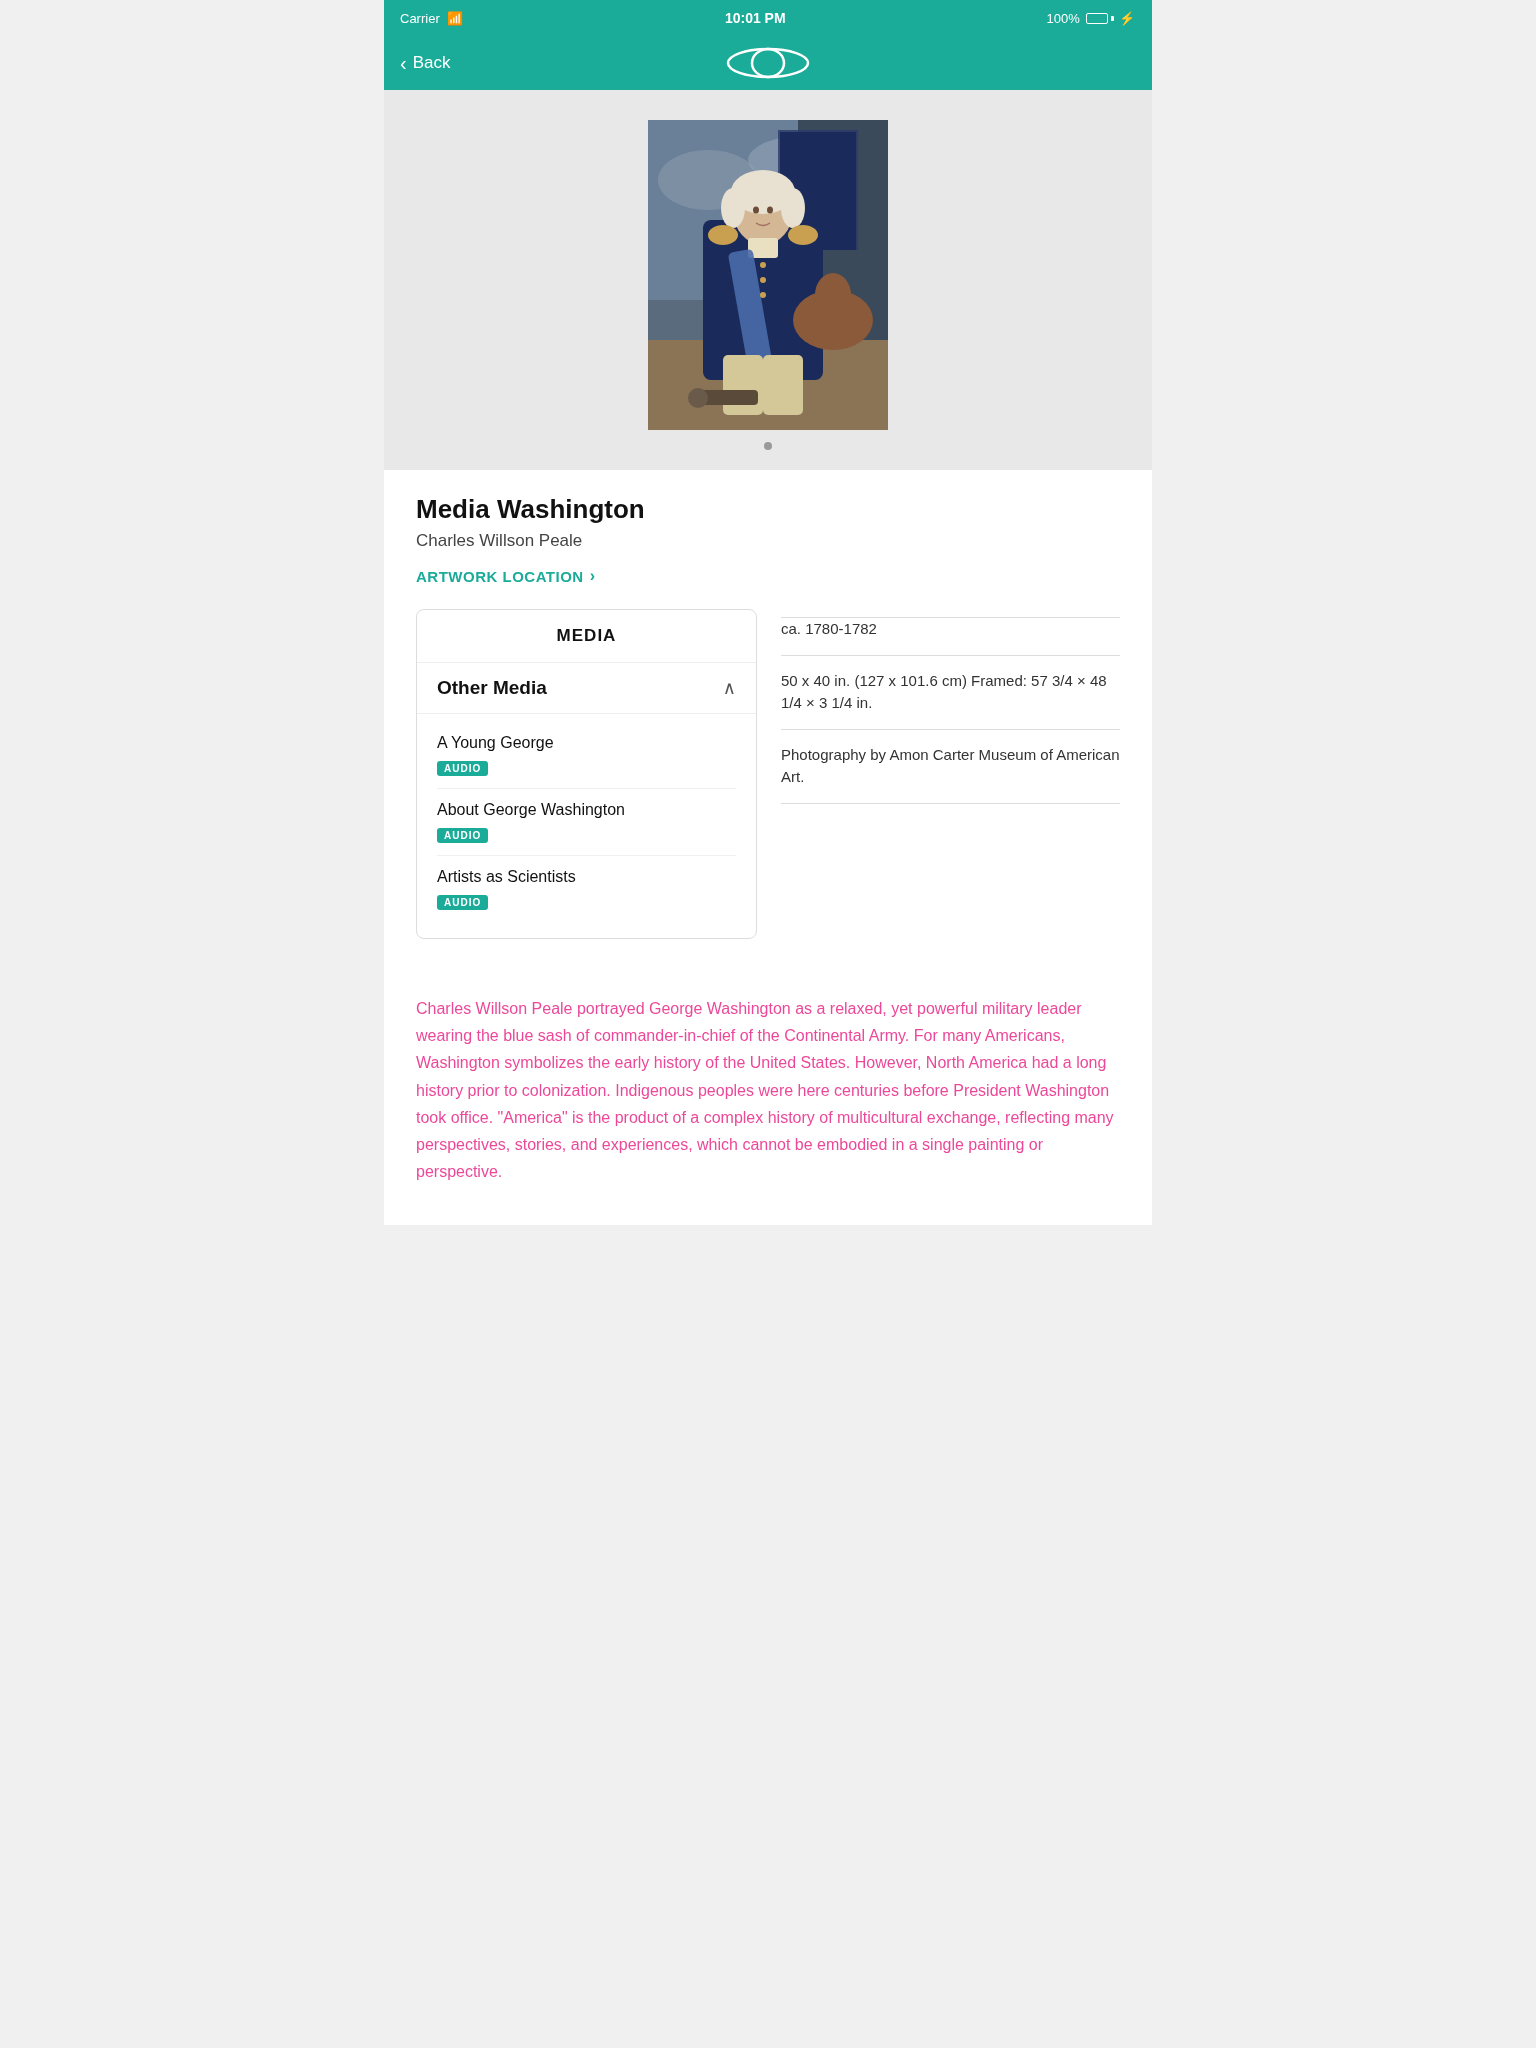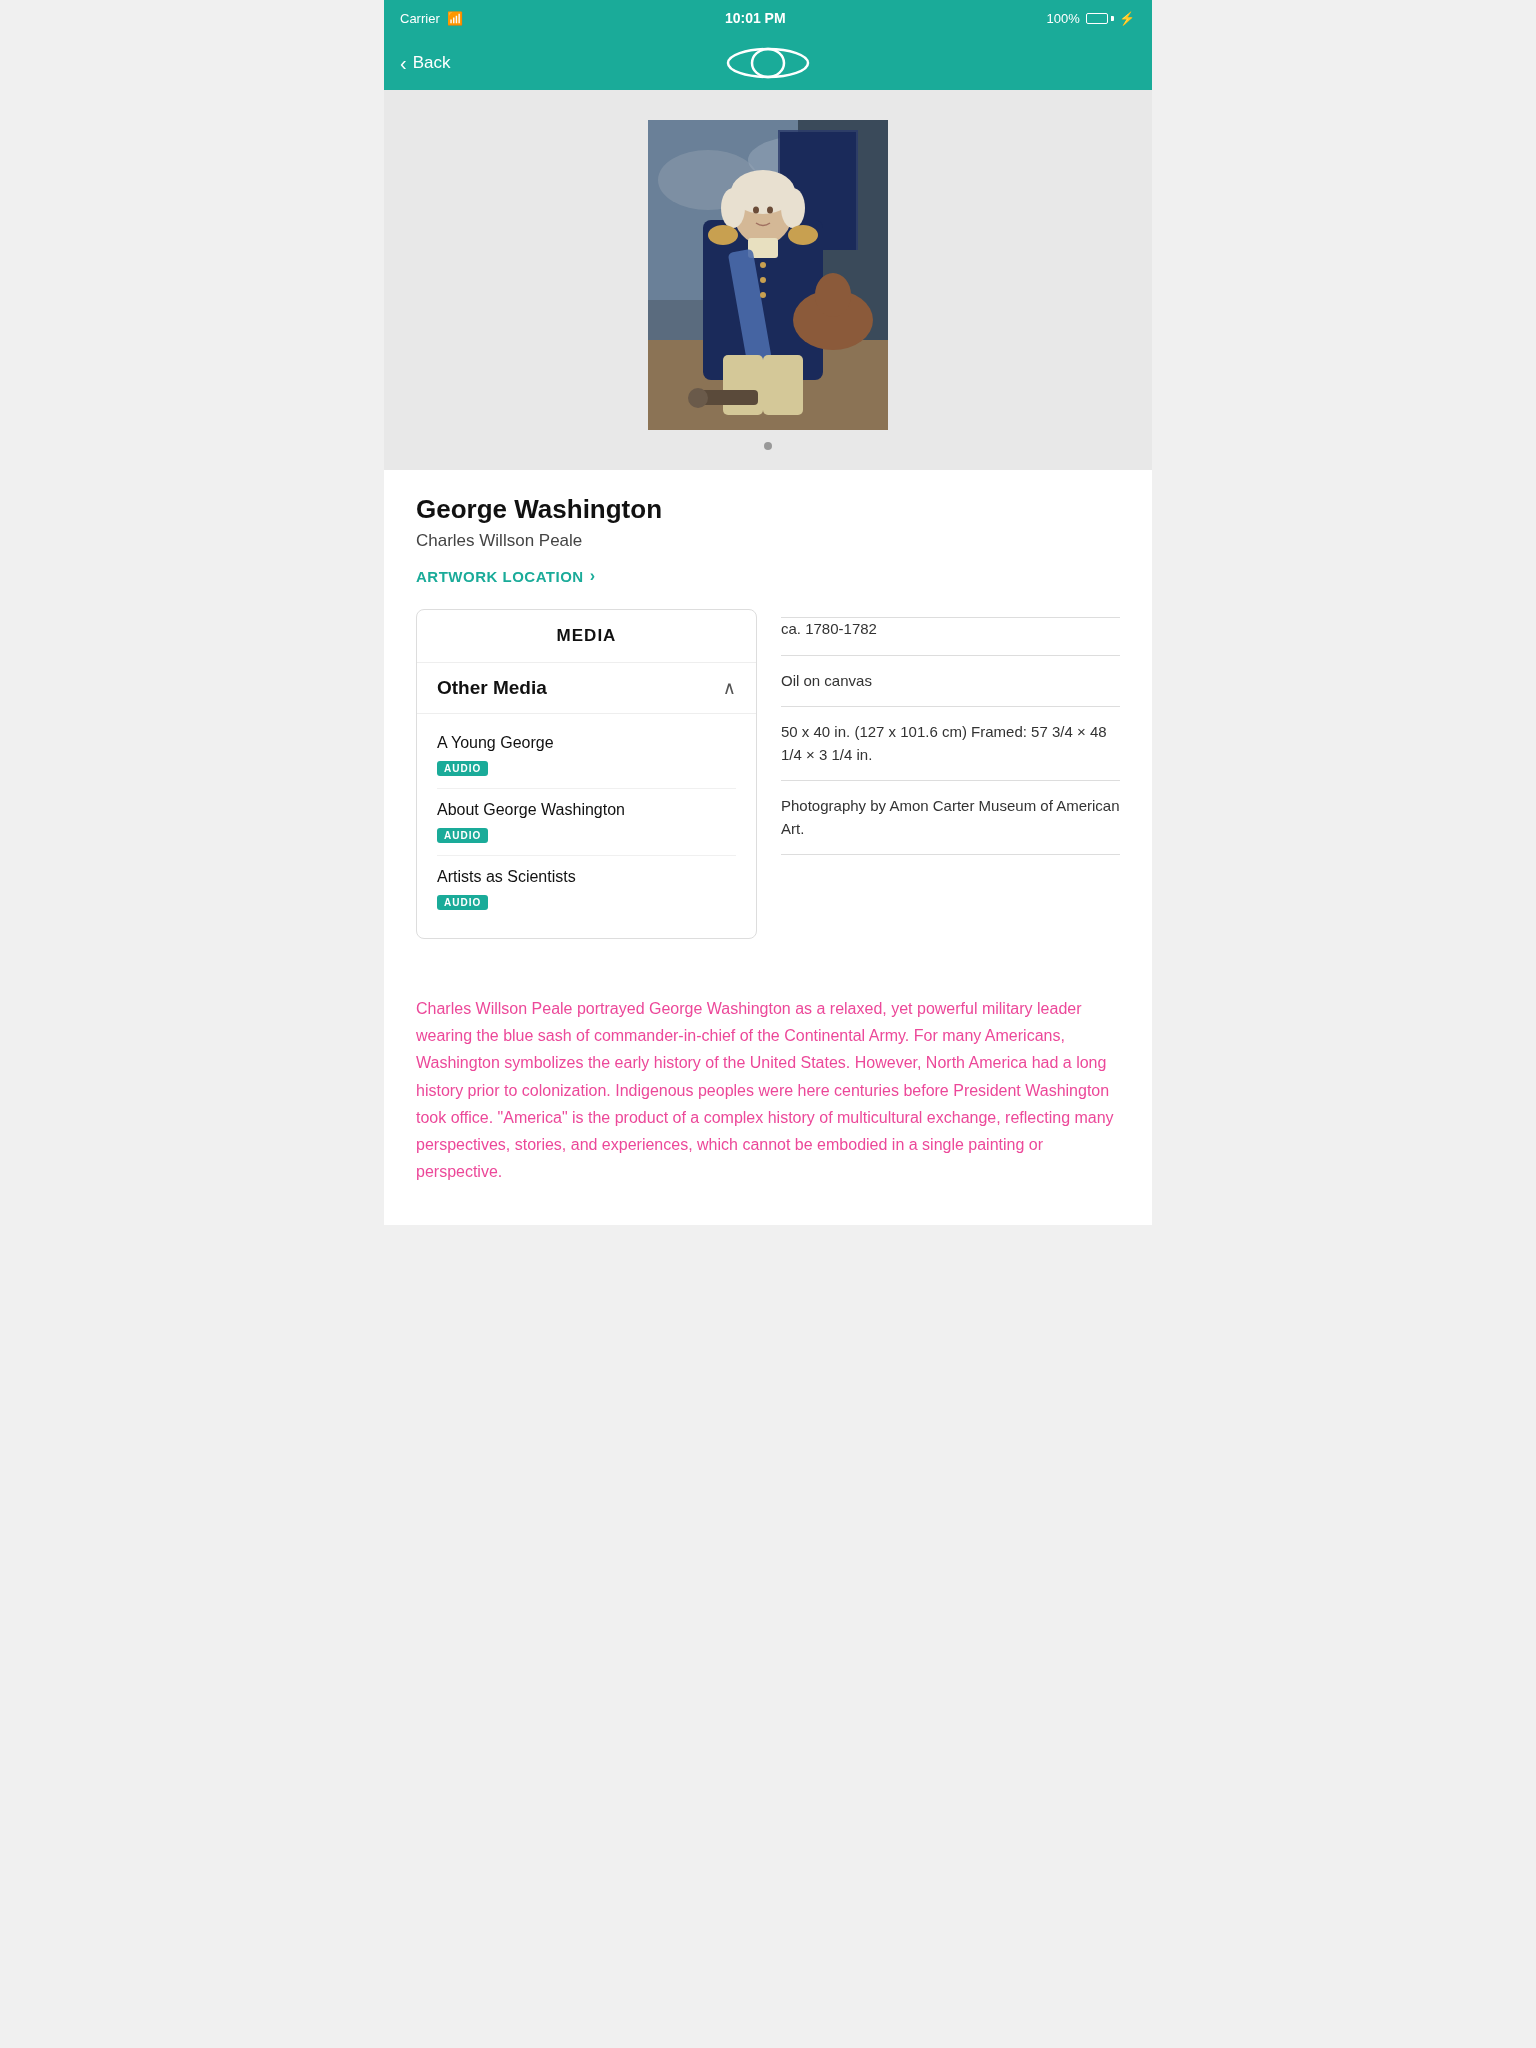--- a/index.html
+++ b/index.html
@@ -318,21 +318,21 @@
 
       <rect x="50" y="270" width="60" height="15" rx="4" fill="#5a4a3a"></rect>
       <circle cx="50" cy="278" r="10" fill="#6a5a4a"></circle>
     </svg>
   </div>
   <div class="dot-indicator"></div>
 </div>
 
 <div class="content-area">
 
-  <h1 class="artwork-title">George Washington</h1>
+  <h1 class="artwork-title">Media Washington</h1>
   <p class="artwork-artist">Charles Willson Peale</p>
 
   <div class="artwork-location-link">
     <span>ARTWORK LOCATION</span>
     <span class="chevron-right">›</span>
   </div>
 
   <div class="two-col">
 
     <div class="media-card">
@@ -355,21 +355,20 @@
 
         <div class="media-item">
           <div class="media-item-title">Artists as Scientists</div>
           <span class="audio-badge">AUDIO</span>
         </div>
       </div>
     </div>
 
     <div class="details-col">
       <div class="detail-item">ca. 1780-1782</div>
-      <div class="detail-item">Oil on canvas</div>
       <div class="detail-item">50 x 40 in. (127 x 101.6 cm) Framed: 57 3/4 × 48 1/4 × 3 1/4 in.</div>
       <div class="detail-item">Photography by Amon Carter Museum of American Art.</div>
     </div>
 
   </div>
 
 </div>
 
 <div class="description-text">Charles Willson Peale portrayed George Washington as a relaxed, yet powerful military leader wearing the blue sash of commander-in-chief of the Continental Army. For many Americans, Washington symbolizes the early history of the United States. However, North America had a long history prior to colonization. Indigenous peoples were here centuries before President Washington took office. "America" is the product of a complex history of multicultural exchange, reflecting many perspectives, stories, and experiences, which cannot be embodied in a single painting or perspective.</div>
 

